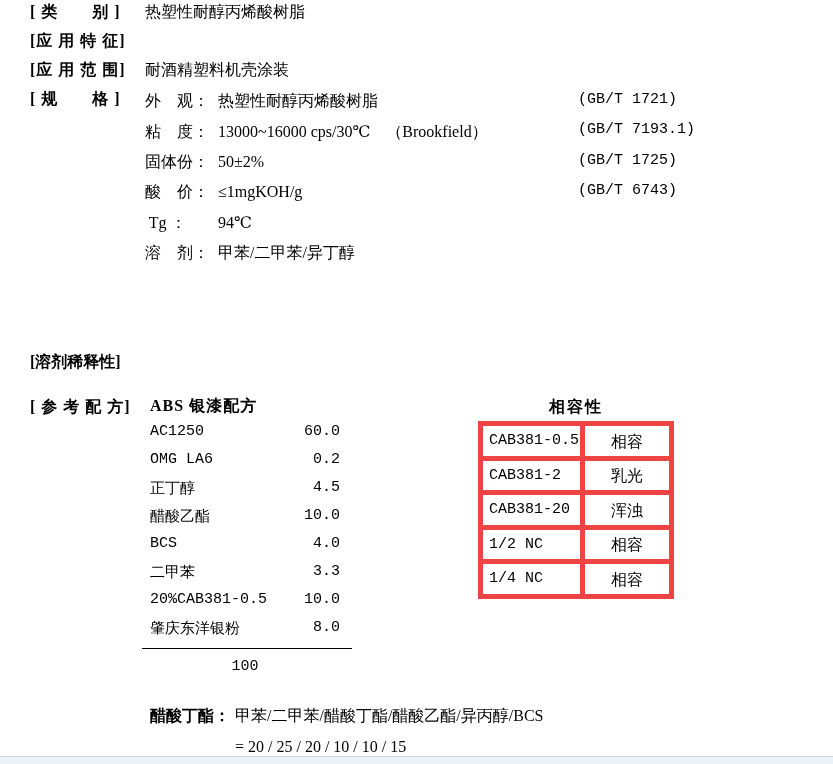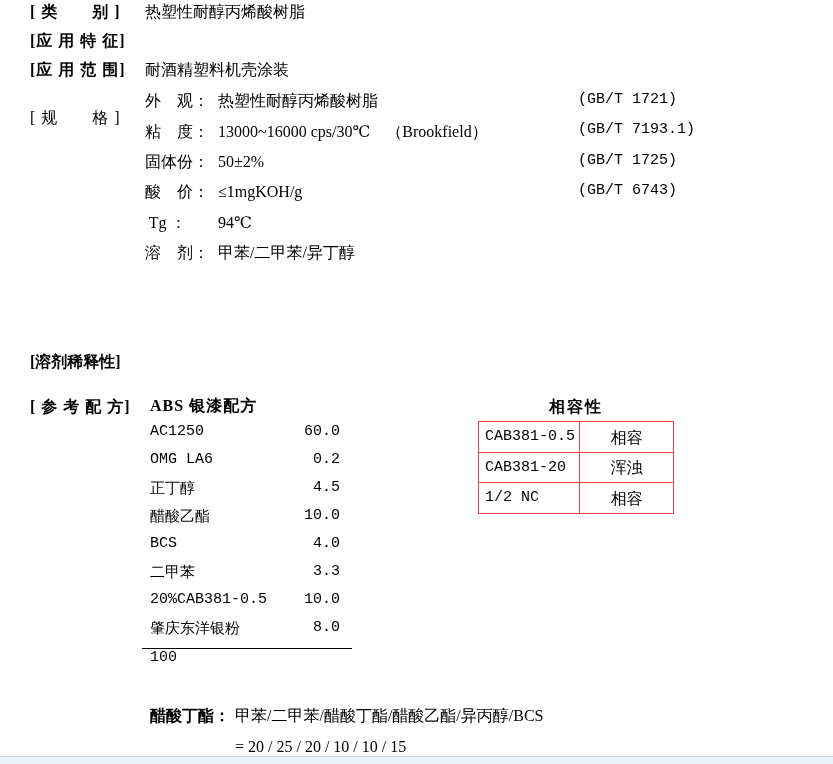--- a/index.html
+++ b/index.html
@@ -10,48 +10,48 @@
   }
   .abs{position:absolute;white-space:nowrap;}
 
   
   .hdr{position:absolute;left:30px;top:2px;width:780px;}
   .hrow{display:flex;height:28.8px;align-items:flex-start;}
   .hrow .lbl{width:115px;font-weight:700;letter-spacing:1px;}
   .hrow .txt{white-space:nowrap;}
 
   
-  .spec-label{left:30px;top:108px;font-weight:400;letter-spacing:1px;}
+  .spec-label{left:30px;top:89px;font-weight:700;letter-spacing:1px;}
   .specs{position:absolute;left:145px;top:90px;width:660px;}
   .spec-row{position:relative;height:30.3px;}
   .spec-name{display:inline-block;width:73px;white-space:pre;}
   .spec-value{white-space:pre;}
   .spec-value sup{font-size:11px;}
   .spec-std{position:absolute;left:433px;top:1px;
     font-family:"Liberation Mono","DejaVu Sans Mono",monospace;font-size:15px;}
 
   
   .dil-label{left:30px;top:312px;font-weight:700;margin-top:40px;}
   .dilution{position:absolute;left:145px;top:310px;width:600px;}
   .dil-line{height:22px;white-space:nowrap;}
 
   
   .formula-label{left:30px;top:397px;font-weight:700;letter-spacing:1px;}
   .recipe{position:absolute;left:150px;top:396px;width:190px;}
   .recipe-title{font-weight:700;height:27px;letter-spacing:1px;}
   .recipe-rows .r-row{display:flex;justify-content:space-between;height:28px;
     font-family:"Liberation Mono","Liberation Serif","DejaVu Sans Mono",monospace;font-size:15px;}
   .recipe-rule{border-top:1px solid #000;margin-left:-8px;width:210px;height:0;margin-top:1px;}
-  .recipe-total{text-align:left;
+  .recipe-total{text-align:center;margin-top:9px;
     font-family:"Liberation Mono","DejaVu Sans Mono",monospace;font-size:15px;}
 
   
   .compat-title{left:478px;top:397px;width:196px;text-align:center;font-weight:700;letter-spacing:2px;}
   .compat{position:absolute;left:478px;top:421px;width:196px;border-collapse:collapse;}
-  .compat td{border:1px solid #ef4444;height:26.5px;padding:0;}
+  .compat td{border:5px solid #ef4444;height:26.5px;padding:0;}
   .compat td.c-name{width:97px;padding-left:6px;
     font-family:"Liberation Mono","DejaVu Sans Mono",monospace;font-size:15px;}
   .compat td.c-result{width:99px;text-align:center;padding-top:3px;}
 
   
   .mix-label{left:150px;top:706px;font-weight:700;}
   .mix-solvents{left:235px;top:706px;}
   .mix-ratio{left:235px;top:738px;}
 
   
@@ -158,25 +158,33 @@
 
 <div class="abs compat-title">相容性</div>
 <table class="compat">
   <tbody>
 
   <tr>
       <td class="c-name">CAB381-0.5</td>
       <td class="c-result">相容</td>
     </tr>
       <tr>
+      <td class="c-name">CAB381-2</td>
+      <td class="c-result">乳光</td>
+    </tr>
+      <tr>
       <td class="c-name">CAB381-20</td>
       <td class="c-result">浑浊</td>
     </tr>
       <tr>
       <td class="c-name">1/2 NC</td>
+      <td class="c-result">相容</td>
+    </tr>
+      <tr>
+      <td class="c-name">1/4 NC</td>
       <td class="c-result">相容</td>
     </tr>
     </tbody>
 </table>
 
 <div class="abs mix-label">醋酸丁酯：</div>
 <div class="abs mix-solvents">甲苯/二甲苯/醋酸丁酯/醋酸乙酯/异丙醇/BCS</div>
 <div class="abs mix-ratio">= 20 / 25 / 20 / 10 / 10 / 15</div>
 
 <div class="footer-bar"></div>

